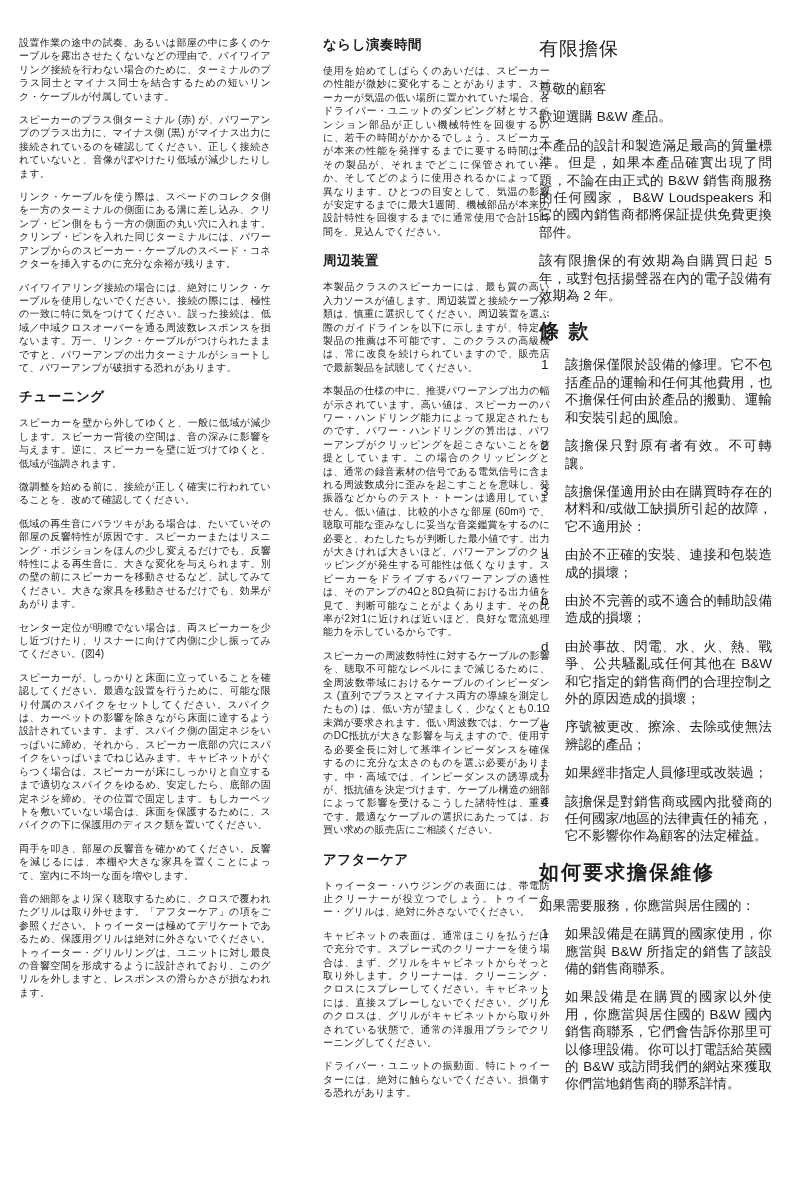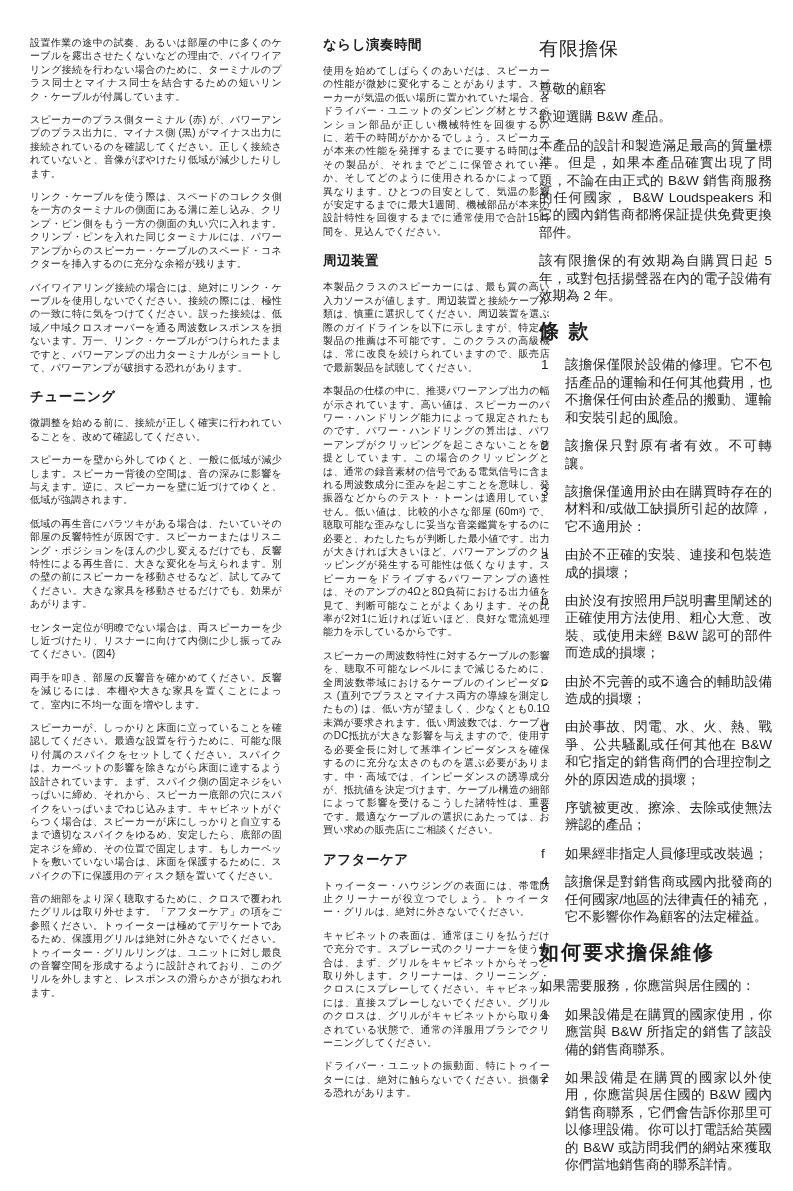--- a/index.html
+++ b/index.html
@@ -6,21 +6,21 @@
   .page {
     position: relative;
     width: 793px;
     height: 1191px;
     background: #ffffff;
     color: #1c1c1c;
     font-family: "Liberation Sans", sans-serif;
     overflow: hidden;
   }
   .col { position: absolute; top: 36px; }
-  .col-left  { left: 30px;  width: 252px; }
+  .col-left  { left: 19px;  width: 252px; }
   .col-mid   { left: 291px; width: 227px; margin-left: 32px; }
   .col-right { left: 539px; width: 233px; }
 
   
   .jp-p {
     font-size: 10px;
     line-height: 13.4px;
     text-align: justify;
     text-justify: inter-ideograph;
     margin: 0 0 10px 0;
@@ -75,26 +75,26 @@
 <body>
 
 <div class="page">
 
   <div class="col col-left">
     <p class="jp-p">設置作業の途中の試奏、あるいは部屋の中に多くのケーブルを露出させたくないなどの理由で、バイワイアリング接続を行わない場合のために、ターミナルのプラス同士とマイナス同士を結合するための短いリンク・ケーブルが付属しています。</p>
     <p class="jp-p">スピーカーのプラス側ターミナル (赤) が、パワーアンプのプラス出力に、マイナス側 (黒) がマイナス出力に接続されているのを確認してください。正しく接続されていないと、音像がぼやけたり低域が減少したりします。</p>
     <p class="jp-p">リンク・ケーブルを使う際は、スペードのコレクタ側を一方のターミナルの側面にある溝に差し込み、クリンプ・ピン側をもう一方の側面の丸い穴に入れます。クリンプ・ピンを入れた同じターミナルには、パワーアンプからのスピーカー・ケーブルのスペード・コネクターを挿入するのに充分な余裕が残ります。</p>
     <p class="jp-p">バイワイアリング接続の場合には、絶対にリンク・ケーブルを使用しないでください。接続の際には、極性の一致に特に気をつけてください。誤った接続は、低域／中域クロスオーバーを通る周波数レスポンスを損ないます。万一、リンク・ケーブルがつけられたままですと、パワーアンプの出力ターミナルがショートして、パワーアンプが破損する恐れがあります。</p>
     <h3 class="jp-h">チューニング</h3>
+    <p class="jp-p">スピーカーを壁から外してゆくと、一般に低域が減少します。スピーカー背後の空間は、音の深みに影響を与えます。逆に、スピーカーを壁に近づけてゆくと、低域が強調されます。</p>
     <p class="jp-p">微調整を始める前に、接続が正しく確実に行われていることを、改めて確認してください。</p>
-    <p class="jp-p">スピーカーを壁から外してゆくと、一般に低域が減少します。スピーカー背後の空間は、音の深みに影響を与えます。逆に、スピーカーを壁に近づけてゆくと、低域が強調されます。</p>
     <p class="jp-p">低域の再生音にバラツキがある場合は、たいていその部屋の反響特性が原因です。スピーカーまたはリスニング・ポジションをほんの少し変えるだけでも、反響特性による再生音に、大きな変化を与えられます。別の壁の前にスピーカーを移動させるなど、試してみてください。大きな家具を移動させるだけでも、効果があがります。</p>
     <p class="jp-p">センター定位が明瞭でない場合は、両スピーカーを少し近づけたり、リスナーに向けて内側に少し振ってみてください。(図4)</p>
+    <p class="jp-p">スピーカーが、しっかりと床面に立っていることを確認してください。最適な設置を行うために、可能な限り付属のスパイクをセットしてください。スパイクは、カーペットの影響を除きながら床面に達するよう設計されています。まず、スパイク側の固定ネジをいっぱいに締め、それから、スピーカー底部の穴にスパイクをいっぱいまでねじ込みます。キャビネットがぐらつく場合は、スピーカーが床にしっかりと自立するまで適切なスパイクをゆるめ、安定したら、底部の固定ネジを締め、その位置で固定します。もしカーペットを敷いていない場合は、床面を保護するために、スパイクの下に保護用のディスク類を置いてください。</p>
     <p class="jp-p">両手を叩き、部屋の反響音を確かめてください。反響を減じるには、本棚や大きな家具を置くことによって、室内に不均一な面を増やします。</p>
-    <p class="jp-p">スピーカーが、しっかりと床面に立っていることを確認してください。最適な設置を行うために、可能な限り付属のスパイクをセットしてください。スパイクは、カーペットの影響を除きながら床面に達するよう設計されています。まず、スパイク側の固定ネジをいっぱいに締め、それから、スピーカー底部の穴にスパイクをいっぱいまでねじ込みます。キャビネットがぐらつく場合は、スピーカーが床にしっかりと自立するまで適切なスパイクをゆるめ、安定したら、底部の固定ネジを締め、その位置で固定します。もしカーペットを敷いていない場合は、床面を保護するために、スパイクの下に保護用のディスク類を置いてください。</p>
     <p class="jp-p">音の細部をより深く聴取するために、クロスで覆われたグリルは取り外せます。「アフターケア」の項をご参照ください。トゥイーターは極めてデリケートであるため、保護用グリルは絶対に外さないでください。トゥイーター・グリルリングは、ユニットに対し最良の音響空間を形成するように設計されており、このグリルを外しますと、レスポンスの滑らかさが損なわれます。</p>
   </div>
 
   <div class="col col-mid">
     <h3 class="jp-h">ならし演奏時間</h3>
     <p class="jp-p">使用を始めてしばらくのあいだは、スピーカーの性能が微妙に変化することがあります。スピーカーが気温の低い場所に置かれていた場合、各ドライバー・ユニットのダンピング材とサスペンション部品が正しい機械特性を回復するのに、若干の時間がかかるでしょう。スピーカーが本来の性能を発揮するまでに要する時間は、その製品が、それまでどこに保管されていたか、そしてどのように使用されるかによって、異なります。ひとつの目安として、気温の影響が安定するまでに最大1週間、機械部品が本来の設計特性を回復するまでに通常使用で合計15時間を、見込んでください。</p>
     <h3 class="jp-h">周辺装置</h3>
     <p class="jp-p">本製品クラスのスピーカーには、最も質の高い入力ソースが値します。周辺装置と接続ケーブル類は、慎重に選択してください。周辺装置を選ぶ際のガイドラインを以下に示しますが、特定の製品の推薦は不可能です。このクラスの高級機は、常に改良を続けられていますので、販売店で最新製品を試聴してください。</p>
     <p class="jp-p">本製品の仕様の中に、推奨パワーアンプ出力の幅が示されています。高い値は、スピーカーのパワー・ハンドリング能力によって規定されたものです。パワー・ハンドリングの算出は、パワーアンプがクリッピングを起こさないことを前提としています。この場合のクリッピングとは、通常の録音素材の信号である電気信号に含まれる周波数成分に歪みを起こすことを意味し、発振器などからのテスト・トーンは適用していません。低い値は、比較的小さな部屋 (60m³) で、聴取可能な歪みなしに妥当な音楽鑑賞をするのに必要と、わたしたちが判断した最小値です。出力が大きければ大きいほど、パワーアンプのクリッピングが発生する可能性は低くなります。スピーカーをドライブするパワーアンプの適性は、そのアンプの4Ωと8Ω負荷における出力値を見て、判断可能なことがよくあります。その比率が2対1に近ければ近いほど、良好な電流処理能力を示しているからです。</p>
     <p class="jp-p">スピーカーの周波数特性に対するケーブルの影響を、聴取不可能なレベルにまで減じるために、全周波数帯域におけるケーブルのインピーダンス (直列でプラスとマイナス両方の導線を測定したもの) は、低い方が望ましく、少なくとも0.1Ω未満が要求されます。低い周波数では、ケーブルのDC抵抗が大きな影響を与えますので、使用する必要全長に対して基準インピーダンスを確保するのに充分な太さのものを選ぶ必要があります。中・高域では、インピーダンスの誘導成分が、抵抗値を決定づけます。ケーブル構造の細部によって影響を受けるこうした諸特性は、重要です。最適なケーブルの選択にあたっては、お買い求めの販売店にご相談ください。</p>
@@ -124,21 +124,20 @@
     <div class="zh-item">
       <span class="zh-marker">3</span>
       <span>該擔保僅適用於由在購買時存在的材料和/或做工缺損所引起的故障，它不適用於：</span>
     </div>
     <div class="zh-item">
       <span class="zh-marker">a</span>
       <span>由於不正確的安裝、連接和包裝造成的損壞；</span>
     </div>
     <div class="zh-item">
       <span class="zh-marker">b</span>
-      <span>由於沒有按照用戶説明書里闡述的正確使用方法使用、粗心大意、改裝、或使用未經 B&amp;W 認可的部件而造成的損壞；</span>
     </div>
     <div class="zh-item">
       <span class="zh-marker">c</span>
       <span>由於不完善的或不適合的輔助設備造成的損壞；</span>
     </div>
     <div class="zh-item">
       <span class="zh-marker">d</span>
       <span>由於事故、閃電、水、火、熱、戰爭、公共騷亂或任何其他在 B&amp;W 和它指定的銷售商們的合理控制之外的原因造成的損壞；</span>
     </div>
     <div class="zh-item">

